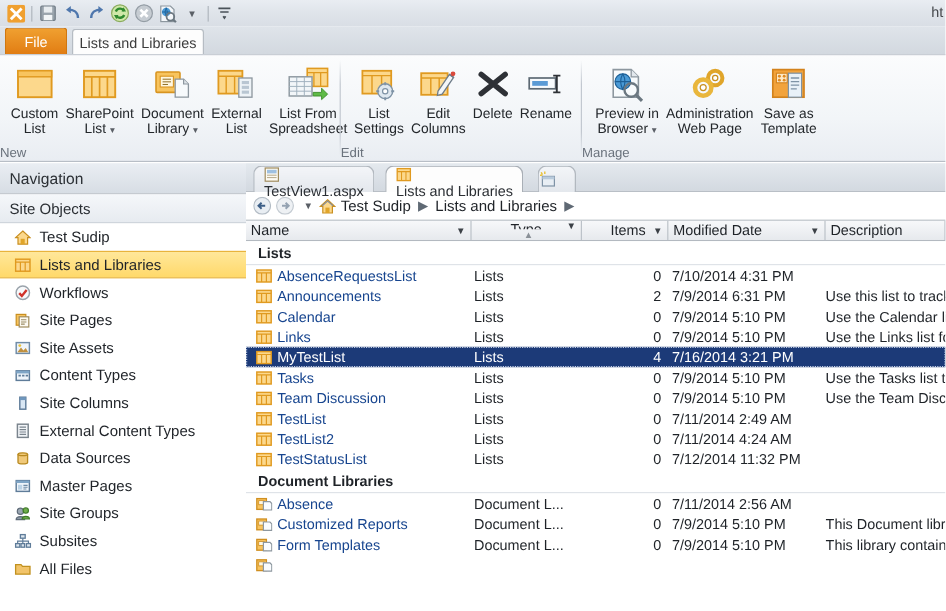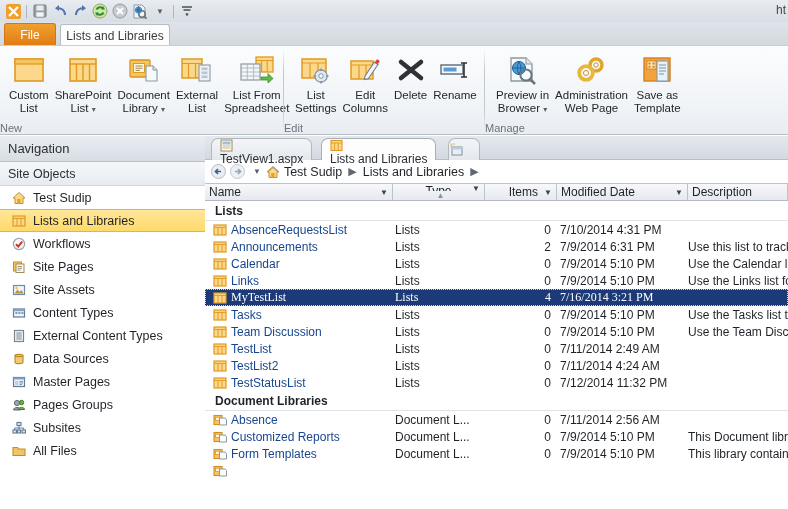--- a/index.html
+++ b/index.html
@@ -160,21 +160,21 @@
   .th .thdrop { position: absolute; right: 4px; font-size: 8px; color: #3c4147; }
   .th .thsort { margin-left: 4px; font-size: 8px; color: #8a9097; }
 
   .grid { position: relative; background: #fff; height: 314px; overflow: hidden; }
   .group-head {
     height: 20px; display: flex; align-items: center; padding-left: 10px;
     font-size: 12px; font-weight: bold; color: #1f2328;
     border-bottom: 1px solid #dfe3e8;
   }
   .row { height: 17px; display: flex; align-items: center; position: relative; font-size: 12px; }
-  .row.selected { background: #1c3a78; color: #fff; outline: 1px dotted #c8d2e4; outline-offset: -1px; font-family: Liberation Serif, serif; }
+  .row.selected { background: #1c3a78; color: #fff; outline: 1px dotted #c8d2e4; outline-offset: -1px; }
   .cell { position: absolute; white-space: nowrap; overflow: hidden; }
   .c-name { left: 8px; display: flex; align-items: center; width: 180px; }
   .c-name .licon { margin-right: 4px; display: flex; flex: 0 0 auto; }
   .c-name .lname { color: #17458f; }
   .row.selected .c-name .lname { color: #fff; }
   .c-type { left: 190px; color: #1f2328; }
   .c-items { left: 300px; width: 46px; text-align: right; color: #1f2328; }
   .c-date { left: 355px; color: #1f2328; }
   .c-desc { left: 483px; color: #1f2328; width: 100px; overflow: hidden; }
   .row.selected .cell { color: #fff; }
@@ -494,20 +494,29 @@
               <rect x="1.5" y="3" width="11" height="8" fill="#eef4fa" stroke="#5f7c99" stroke-width="1.2"></rect>
               <rect x="1.5" y="3" width="11" height="2.2" fill="#7fa5c6"></rect>
               <path d="M3.4 7 H5.4 M6.4 7 H8.4 M9.4 7 H11.4" fill="none" stroke="#5f7c99" stroke-width="1.6"></path>
             </svg>
           </span>
           <span class="nlabel">Content Types</span>
         </div>
         <div class="nav-item">
           <span class="nicon">
             <svg width="14" height="14" viewBox="0 0 14 14">
+              <rect x="4.5" y="2" width="5" height="10" fill="#d9e7f4" stroke="#5f7c99" stroke-width="1.2"></rect>
+              <rect x="4.5" y="2" width="5" height="2.4" fill="#6f97bd"></rect>
+            </svg>
+          </span>
+          <span class="nlabel">Site Columns</span>
+        </div>
+        <div class="nav-item">
+          <span class="nicon">
+            <svg width="14" height="14" viewBox="0 0 14 14">
               <rect x="2.5" y="1.5" width="9" height="11" fill="#f2f5f8" stroke="#7a848d" stroke-width="1.2"></rect>
               <path d="M4.3 4 H9.7 M4.3 6 H9.7 M4.3 8 H9.7 M4.3 10 H9.7" fill="none" stroke="#7a848d" stroke-width="1"></path>
             </svg>
           </span>
           <span class="nlabel">External Content Types</span>
         </div>
         <div class="nav-item">
           <span class="nicon">
             <svg width="14" height="14" viewBox="0 0 14 14">
               <path d="M3 3.5 C3 2 11 2 11 3.5 V10.5 C11 12 3 12 3 10.5 Z" fill="#f0c97a" stroke="#b8891f" stroke-width="1.1"></path>
@@ -529,21 +538,21 @@
         </div>
         <div class="nav-item">
           <span class="nicon">
             <svg width="14" height="14" viewBox="0 0 14 14">
               <circle cx="5" cy="5" r="2.6" fill="#9aa6b2" stroke="#5f6b78" stroke-width="1"></circle>
               <path d="M1.5 12 C1.5 8.6 8.5 8.6 8.5 12 Z" fill="#8d9aa7" stroke="#5f6b78" stroke-width="1"></path>
               <circle cx="9.5" cy="4.5" r="2.2" fill="#6fae4a" stroke="#3f7a28" stroke-width="1"></circle>
               <path d="M6.5 11.5 C6.5 8.6 12.5 8.6 12.5 11.5 Z" fill="#6fae4a" stroke="#3f7a28" stroke-width="1"></path>
             </svg>
           </span>
-          <span class="nlabel">Pages Groups</span>
+          <span class="nlabel">Site Groups</span>
         </div>
         <div class="nav-item">
           <span class="nicon">
             <svg width="14" height="14" viewBox="0 0 14 14">
               <rect x="5" y="1.5" width="4" height="3" fill="#dde6ee" stroke="#5f7c99" stroke-width="1.1"></rect>
               <rect x="1" y="9" width="3.5" height="3" fill="#dde6ee" stroke="#5f7c99" stroke-width="1.1"></rect>
               <rect x="5.5" y="9" width="3" height="3" fill="#dde6ee" stroke="#5f7c99" stroke-width="1.1"></rect>
               <rect x="10" y="9" width="3.5" height="3" fill="#dde6ee" stroke="#5f7c99" stroke-width="1.1"></rect>
               <path d="M7 4.5 V7 M2.7 9 V7 H11.7 V9 M7 7 V9" fill="none" stroke="#5f7c99" stroke-width="1"></path>
             </svg>

